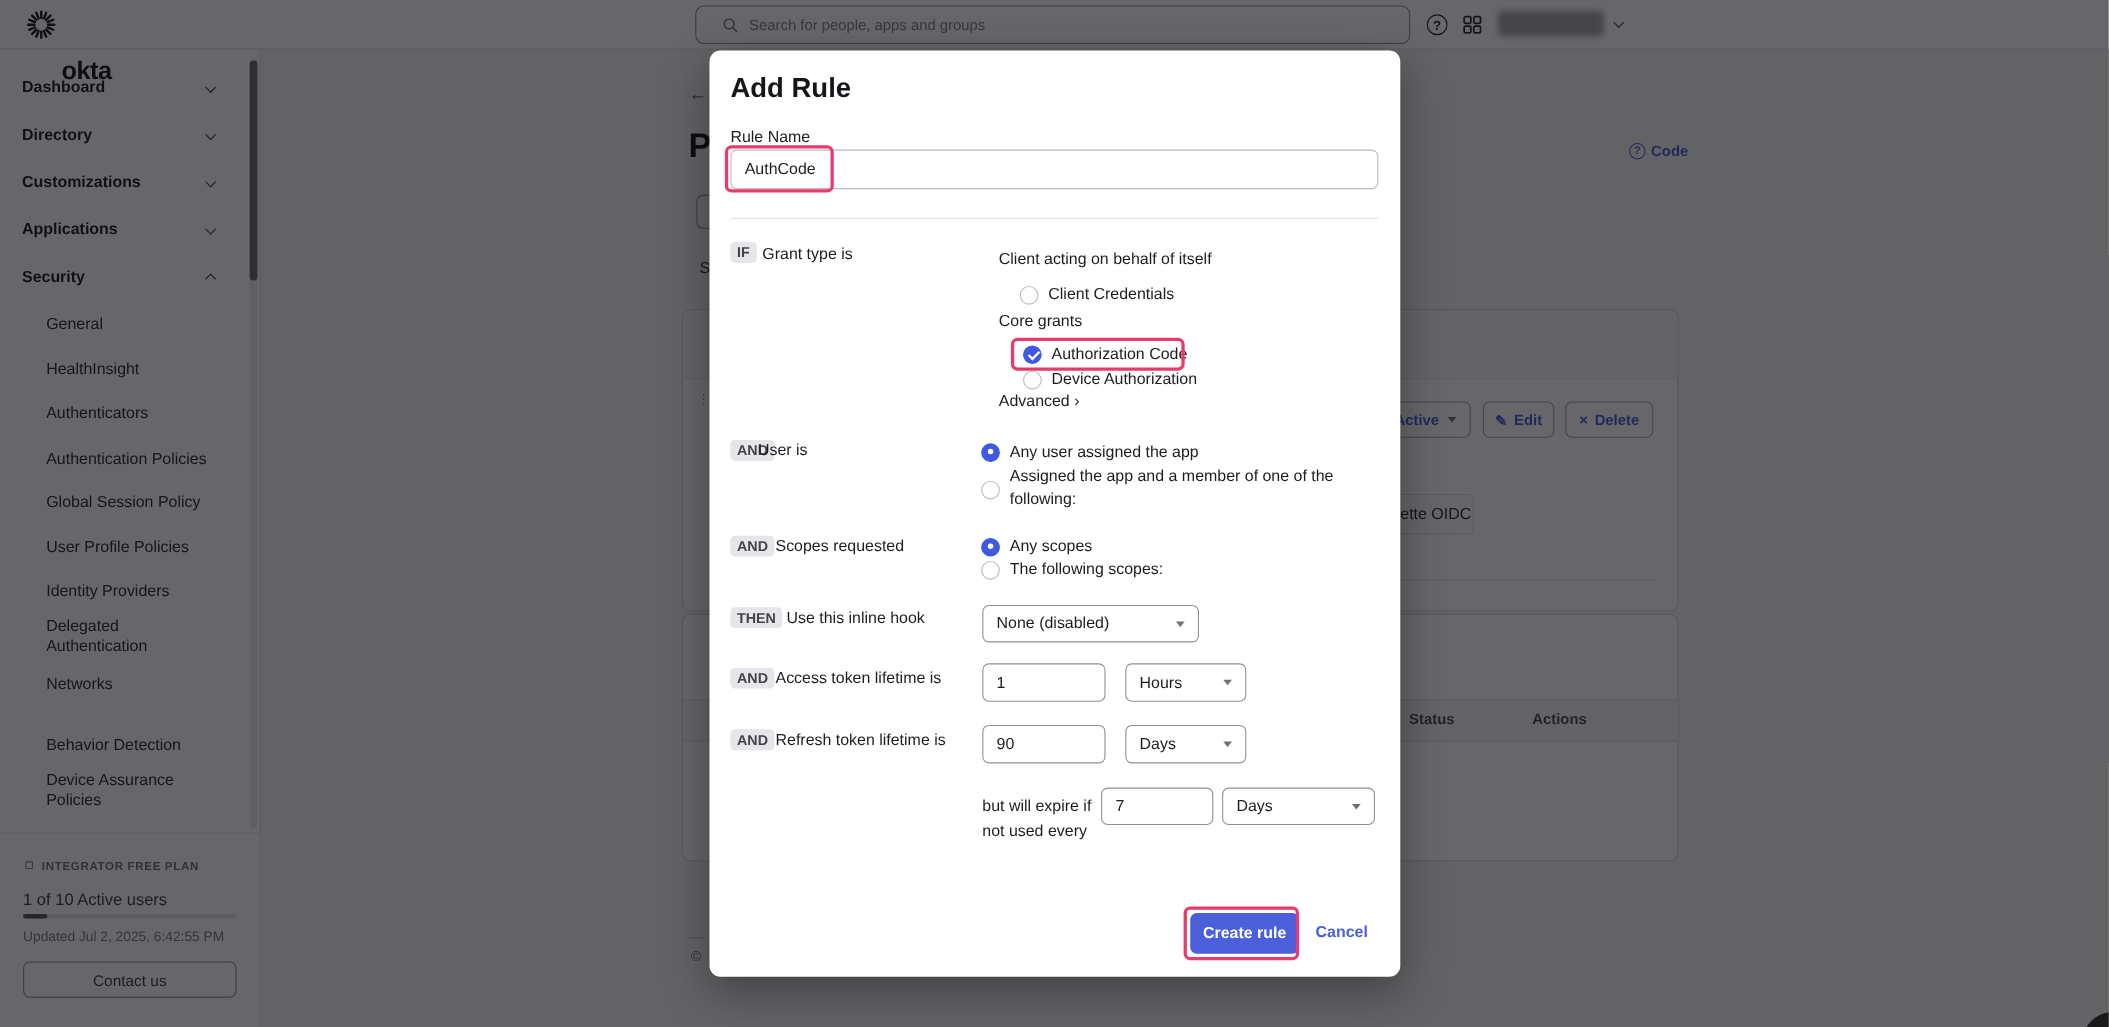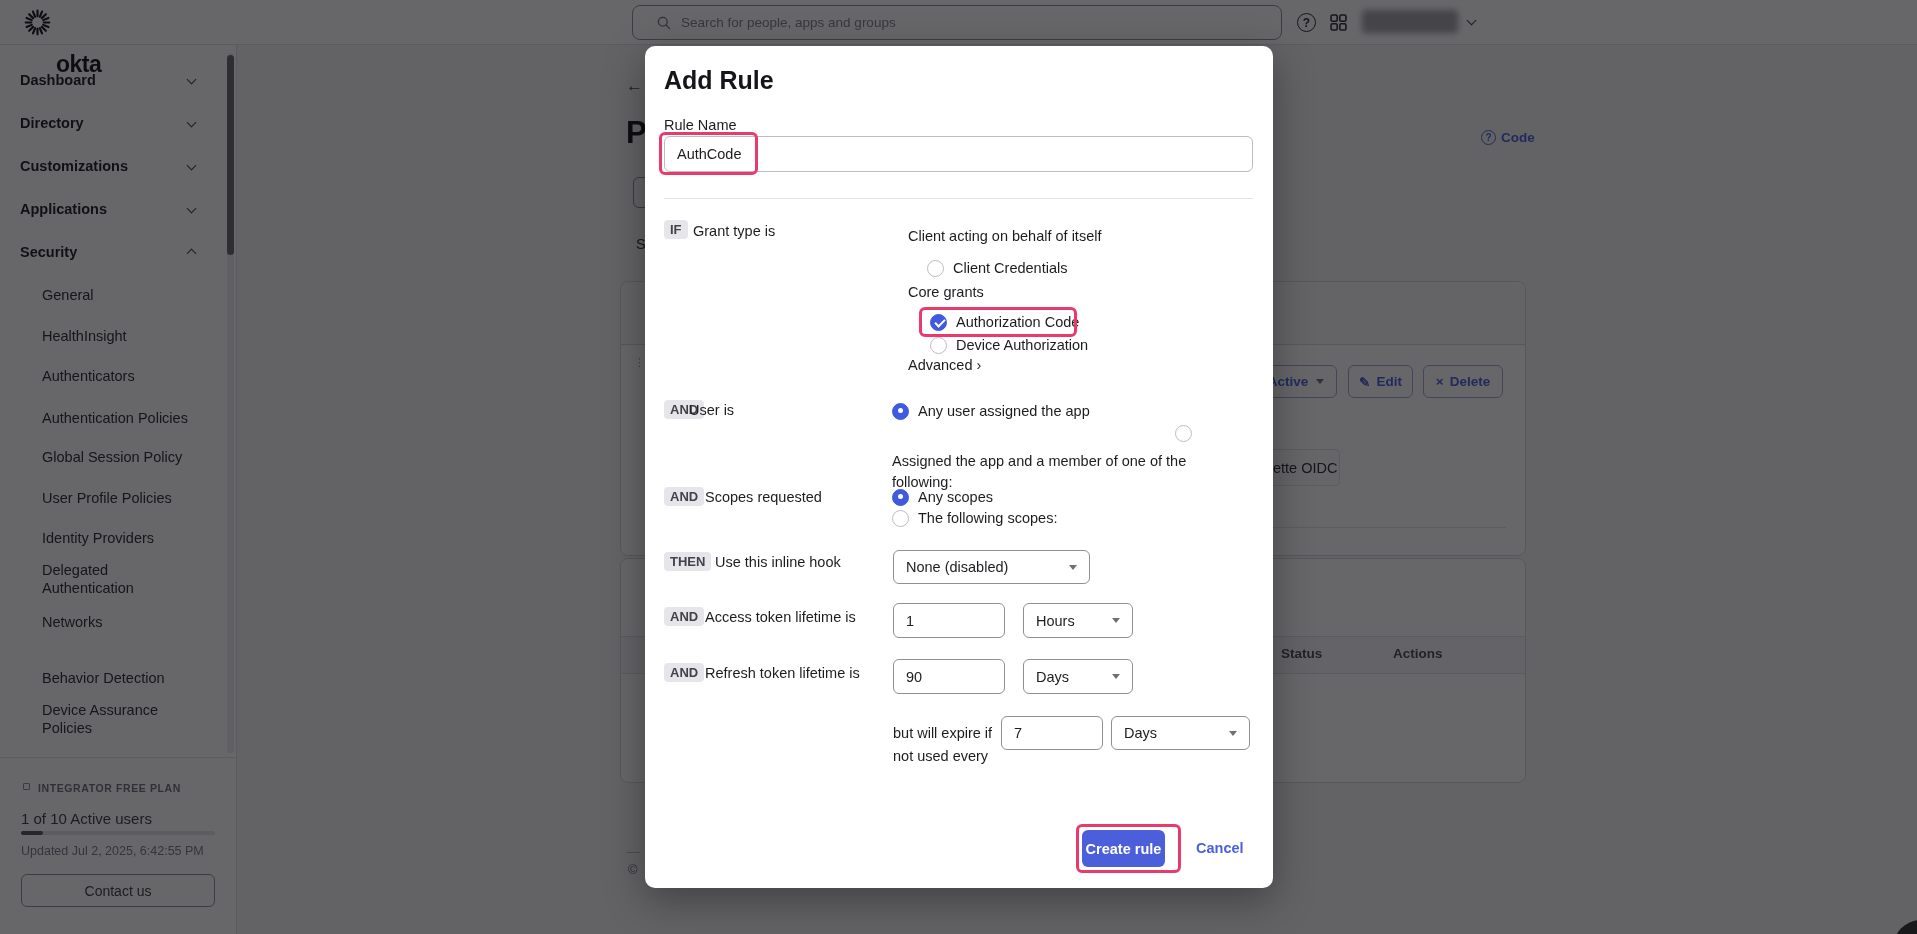--- a/index.html
+++ b/index.html
@@ -47,21 +47,21 @@
   .overlay { position:absolute; inset:0; background:rgba(10,10,14,0.62); z-index:40; }
   .modal { position:absolute; left:645px; top:46px; width:628px; height:842px; background:#fff; border-radius:10px; z-index:50; box-shadow:0 12px 40px rgba(0,0,0,0.35); }
   .modal-title { position:absolute; left:19px; top:20px; font-size:25px; font-weight:700; color:#16161a; }
   .fld-label { position:absolute; font-size:14.5px; color:#1d1d21; }
   .rule-input { position:absolute; left:19px; top:90px; width:589px; height:36px; border:1px solid #bcbcc2; border-radius:6px; padding:0 12px; font-size:14.5px; color:#1d1d21; font-family:"Liberation Sans",sans-serif; outline:none; }
   .m-divider { position:absolute; left:19px; top:152px; width:589px; height:1px; background:#e2e2e6; }
   .badge { position:absolute; background:#e5e5ea; color:#42424a; font-size:13px; font-weight:700; padding:2px 6px; border-radius:4px; }
   .cond-label { position:absolute; font-size:14.5px; color:#1d1d21; }
   .grp-text { position:absolute; font-size:14.5px; color:#1d1d21; }
   .opt { position:absolute; display:flex; align-items:center; gap:9px; height:20px; cursor:pointer; }
-  .opt-wrap { position:absolute; display:flex; align-items:flex-end; gap:9px; cursor:pointer;flex-direction:column; }
+  .opt-wrap { position:absolute; display:flex; align-items:center; gap:9px; cursor:pointer; }
   .opt-text { font-size:14.5px; color:#1d1d21; line-height:21px; }
   .cb, .radio { width:17px; height:17px; border-radius:50%; border:1.5px solid #bcbcc3; background:#fff; flex:none; position:relative; }
   .cb.checked { background:#3f59e0; border-color:#3f59e0; }
   .cb.checked::after { content:""; position:absolute; left:3.5px; top:4px; width:8px; height:4px; border-left:2px solid #fff; border-bottom:2px solid #fff; transform:rotate(-45deg); }
   .radio.checked { background:#3f59e0; border-color:#3f59e0; }
   .radio.checked::after { content:""; position:absolute; left:4.5px; top:4.5px; width:5px; height:5px; border-radius:50%; background:#fff; }
   .advanced { position:absolute; font-size:14.5px; color:#1d1d21; cursor:pointer; }
   .field { position:absolute; border:1px solid #8f8f98; border-radius:6px; background:#fff; font-size:14.5px; color:#1d1d21; display:flex; align-items:center; padding:0 12px; cursor:pointer; }
   .caret { width:0; height:0; border-left:4.5px solid transparent; border-right:4.5px solid transparent; border-top:5.5px solid #6f6f78; margin-left:auto; }
   .num-input { position:absolute; border:1px solid #8f8f98; border-radius:6px; padding:0 12px; font-size:14.5px; color:#1d1d21; font-family:"Liberation Sans",sans-serif; outline:none; }
@@ -263,21 +263,21 @@
     </div>
 
     <span class="cond-label" style="left:248px;top:679px;">but will expire if</span>
     <span class="cond-label" style="left:248px;top:702px;">not used every</span>
     <input class="num-input" style="left: 356px; top: 670px; width: 102px; height: 34px;" value="7">
     <div class="field" style="left:466px;top:670px;width:139px;height:34px;">
       <span>Days</span>
       <span class="caret"></span>
     </div>
 
-    <button class="btn-primary" style="left:437px;top:784px;width:83px;height:37px;">Create rule</button>
+    <button class="btn-primary" style="left:437px;top:784px;width:99px;height:37px;">Create rule</button>
     <span class="cancel-link" style="left:551px;top:794px;">Cancel</span>
 
     <div class="annot" style="left:14px;top:86px;width:99px;height:43px;"></div>
     <div class="annot" style="left:274px;top:261px;width:158px;height:30px;"></div>
     <div class="annot" style="left:431px;top:778px;width:105px;height:49px;"></div>
   </div>
 
   <div class="corner-widget"></div>
 </div>
 

